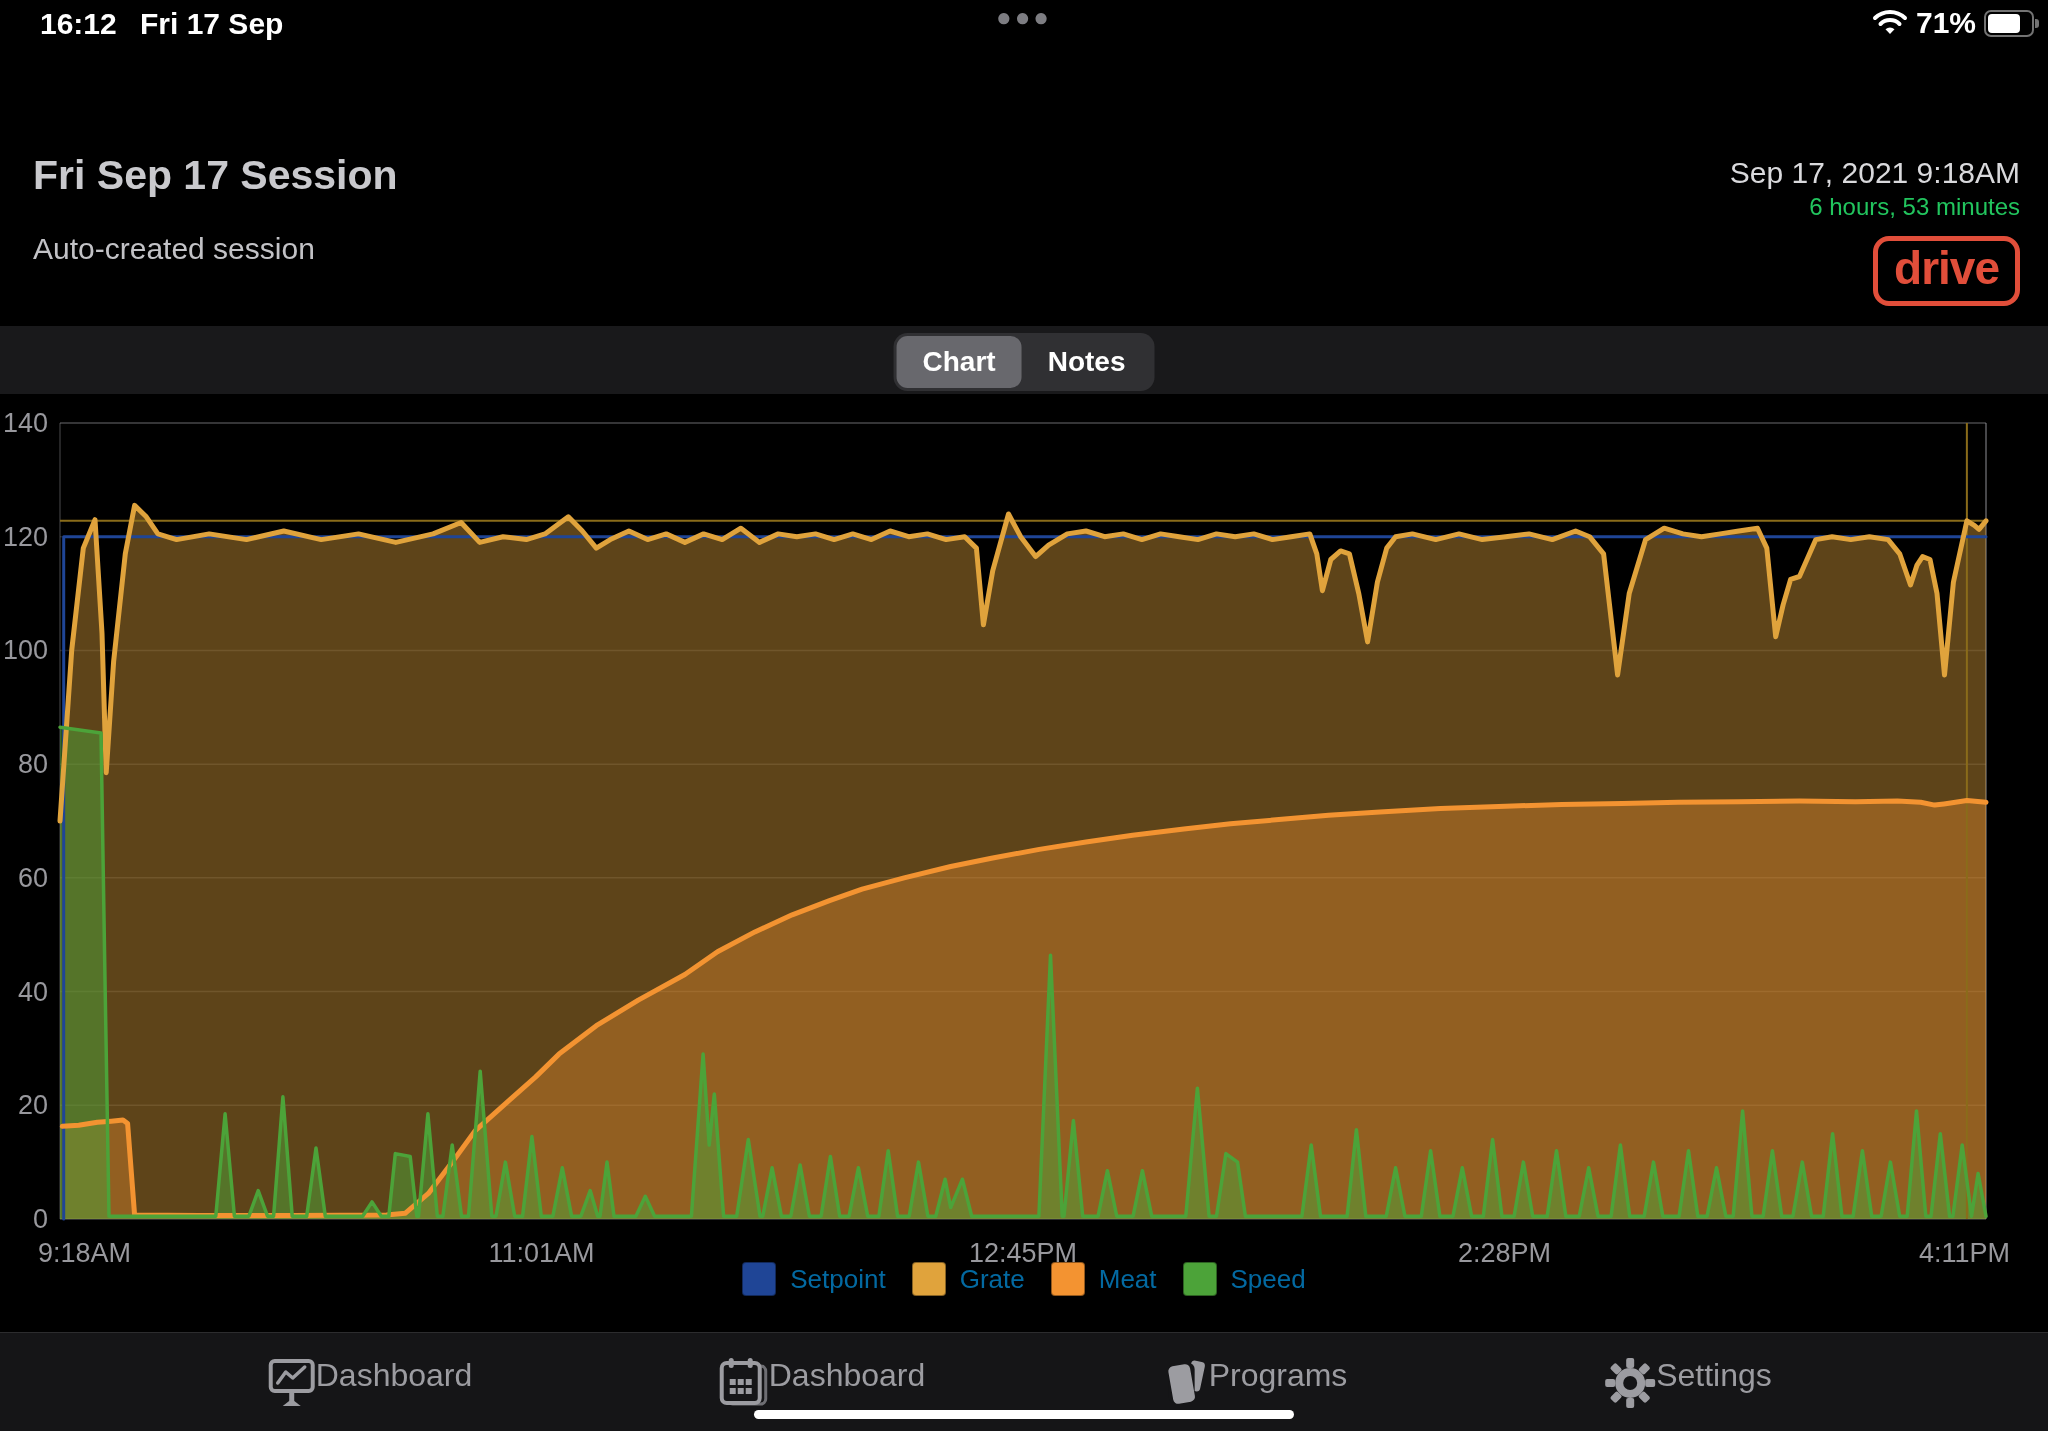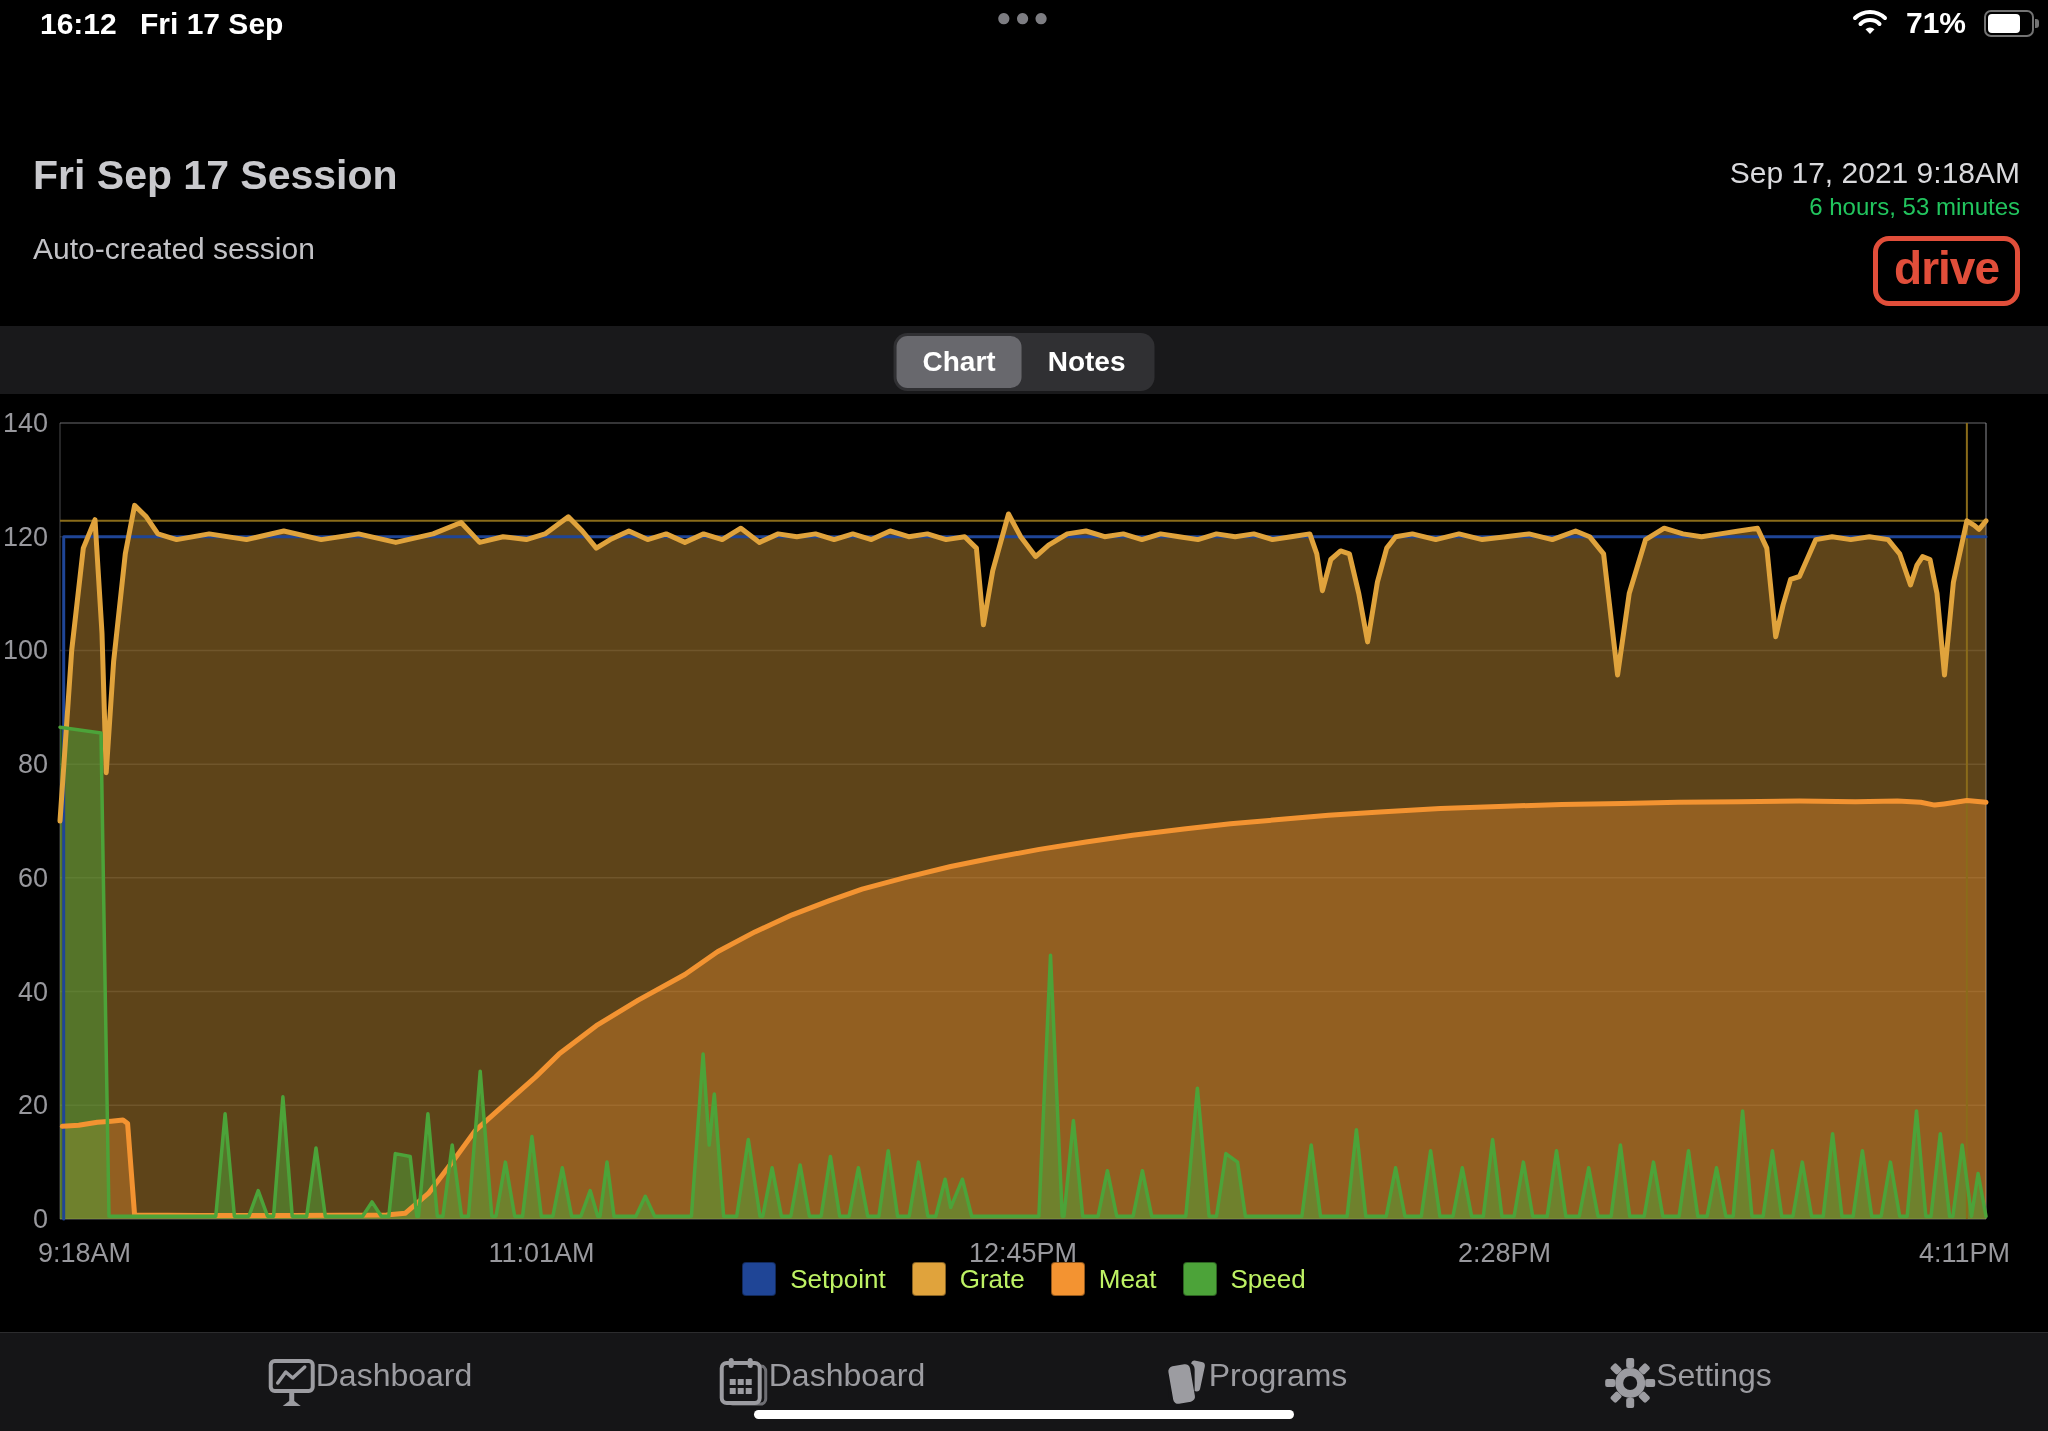--- a/index.html
+++ b/index.html
@@ -3,21 +3,21 @@
 <meta charset="utf-8">
 <style>
   html,body{margin:0;padding:0;background:#000;}
   #app{position:relative;width:2048px;height:1431px;background:#000;overflow:hidden;
        font-family:"Liberation Sans","DejaVu Sans",sans-serif;color:#fff;}
   
   .statusbar{position:absolute;top:0;left:0;right:0;height:44px;}
   .sb-time{position:absolute;left:40px;top:7px;font-size:30px;font-weight:700;color:#fff;}
   .sb-date{position:absolute;left:140px;top:7px;font-size:30px;font-weight:600;color:#fff;}
   .sb-dots{position:absolute;left:50%;top:2px;transform:translateX(-50%);color:#7d7d82;font-size:26px;letter-spacing:3px;}
-  .sb-right{position:absolute;right:14px;top:6px;display:flex;align-items:center;gap:18px;}
+  .sb-right{position:absolute;right:14px;top:6px;display:flex;align-items:center;gap:8px;}
   .sb-batt-text{font-size:30px;font-weight:600;color:#fff;}
   .batt{position:relative;width:46px;height:23px;border:2px solid rgba(255,255,255,.45);border-radius:7px;}
   .batt-fill{position:absolute;left:2px;top:2px;bottom:2px;width:70%;background:#fff;border-radius:4px;}
   .batt-nub{position:absolute;right:-7px;top:7px;width:4px;height:9px;background:rgba(255,255,255,.45);border-radius:0 3px 3px 0;}
   
   .navbar{position:absolute;top:44px;left:0;right:0;height:77px;border-bottom:1px solid #222225;}
   .nav-back{position:absolute;left:22px;top:18px;display:flex;align-items:center;gap:10px;cursor:pointer;}
   .nav-back span{font-size:34px;color:#E14E3A;}
   .nav-title{position:absolute;left:50%;top:20px;transform:translateX(-50%);font-size:34px;font-weight:700;color:#fff;}
   .nav-right{position:absolute;right:36px;top:12px;display:flex;align-items:center;gap:42px;}
@@ -34,21 +34,21 @@
   .segmented{position:absolute;left:50%;top:333px;transform:translateX(-50%);display:flex;
              background:#303033;border-radius:14px;padding:3px;}
   .segment{padding:10px 26px;font-size:28px;font-weight:600;color:#fff;border-radius:11px;cursor:pointer;}
   .segment.selected{background:#68686d;}
   
   #chart-svg{position:absolute;left:0;top:0;width:2048px;height:1431px;}
   
   .legend{position:absolute;left:0;right:0;top:1262px;display:flex;justify-content:center;align-items:center;gap:26px;}
   .legend-item{display:flex;align-items:center;gap:14px;}
   .legend-swatch{width:32px;height:32px;border-radius:4px;border:1px solid rgba(0,0,0,.4);}
-  .legend-label{font-size:26px;color:#bef264;}
+  .legend-label{font-size:26px;color:#0369a1;}
   
   .tabbar{position:absolute;left:0;right:0;top:1332px;bottom:0;background:#151517;border-top:1px solid #2c2c2e;}
   .tab-item{position:absolute;top:24px;transform:translateX(-50%);display:flex;align-items:flex-start;cursor:pointer;}
   .tab-label{font-size:32px;color:#9c9ca1;}
   .home-indicator{position:absolute;left:50%;bottom:12px;transform:translateX(-50%);
                   width:540px;height:9px;border-radius:5px;background:#fff;}
   svg.icon{display:block;}
 </style>
 </head>
 <body>

